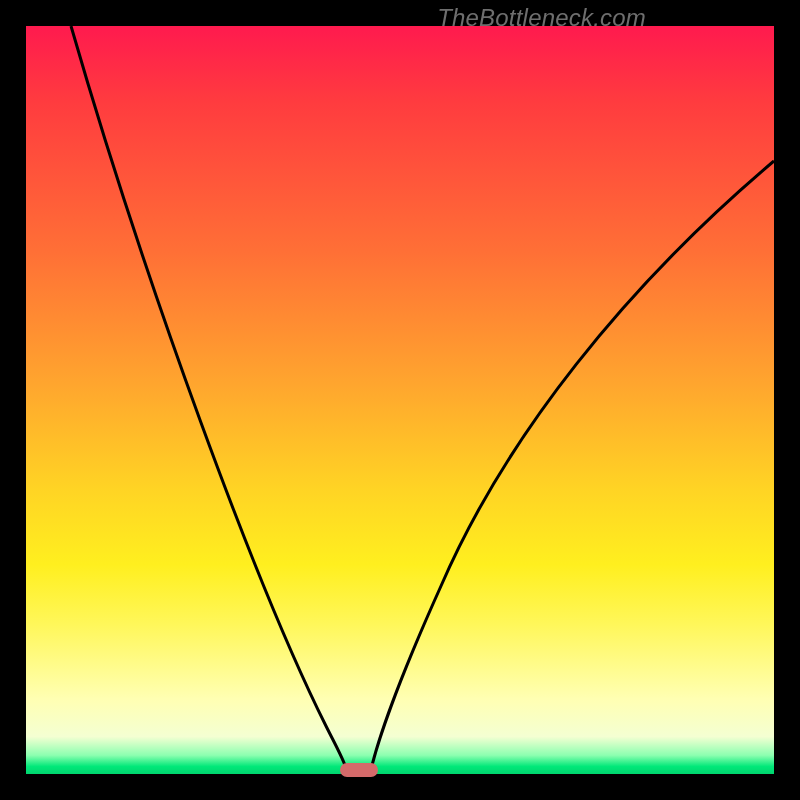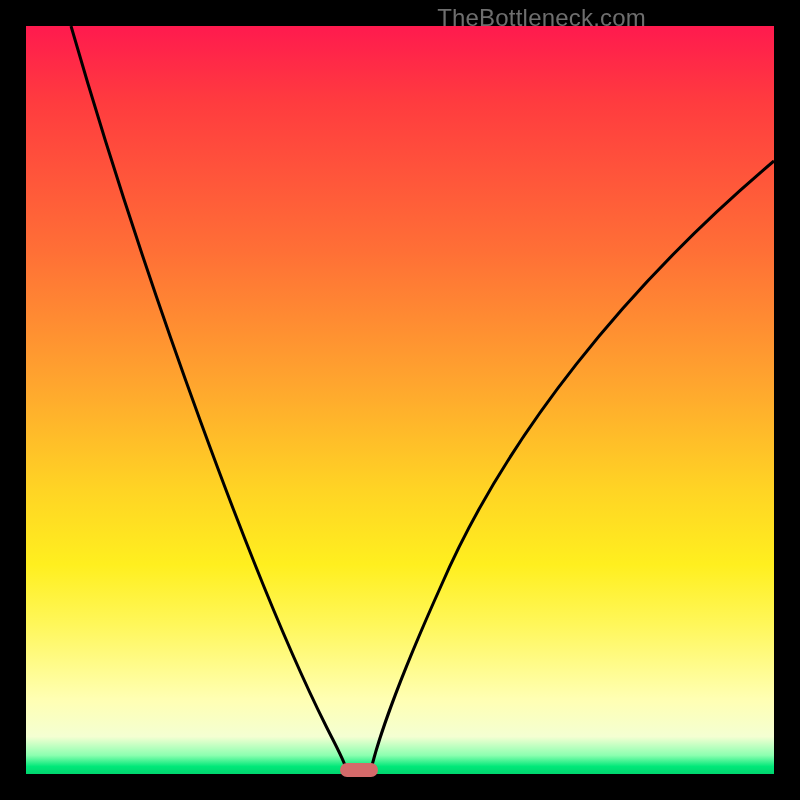--- a/index.html
+++ b/index.html
@@ -9,20 +9,21 @@
     height: 800px;
     overflow: hidden;
     background: #000;
     font-family: Arial, Helvetica, sans-serif;
   }
   .frame {
     position: absolute;
     left: 0; top: 0;
     width: 656px; height: 800px;
     background: #000;
+    font-style: italic;
   }
   .plot {
     position: absolute;
     left: 26px;
     top: 26px;
     width: 748px;
     height: 748px;
     
     background: linear-gradient(to bottom,
       #ff1a4e 0%,

